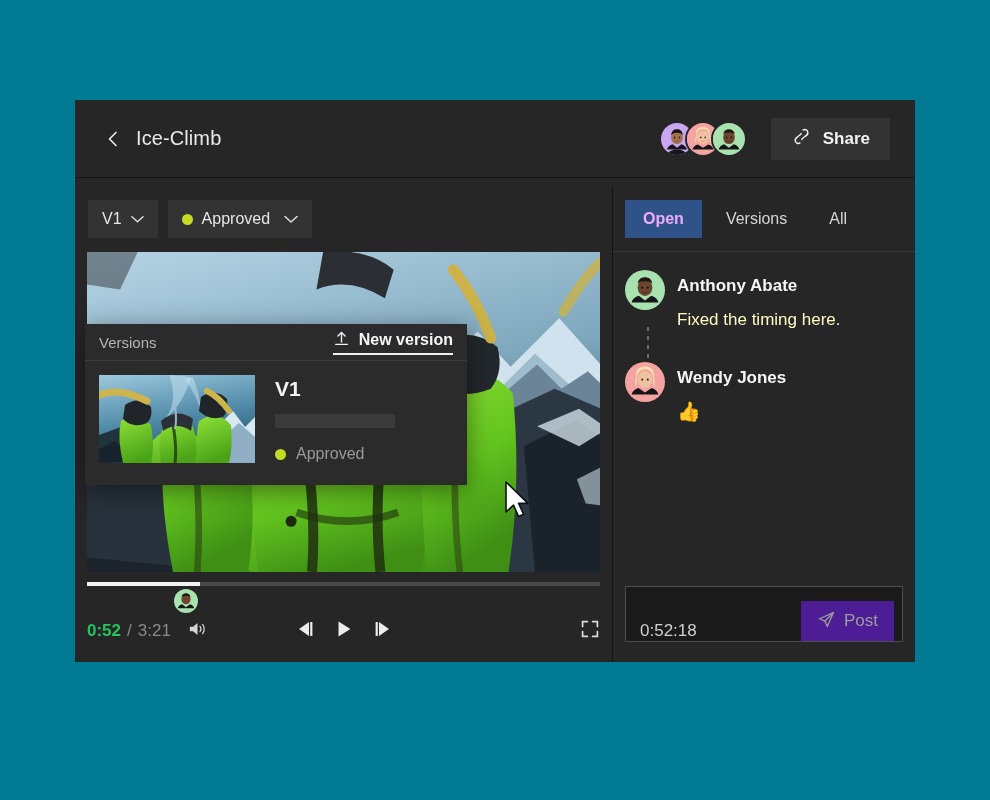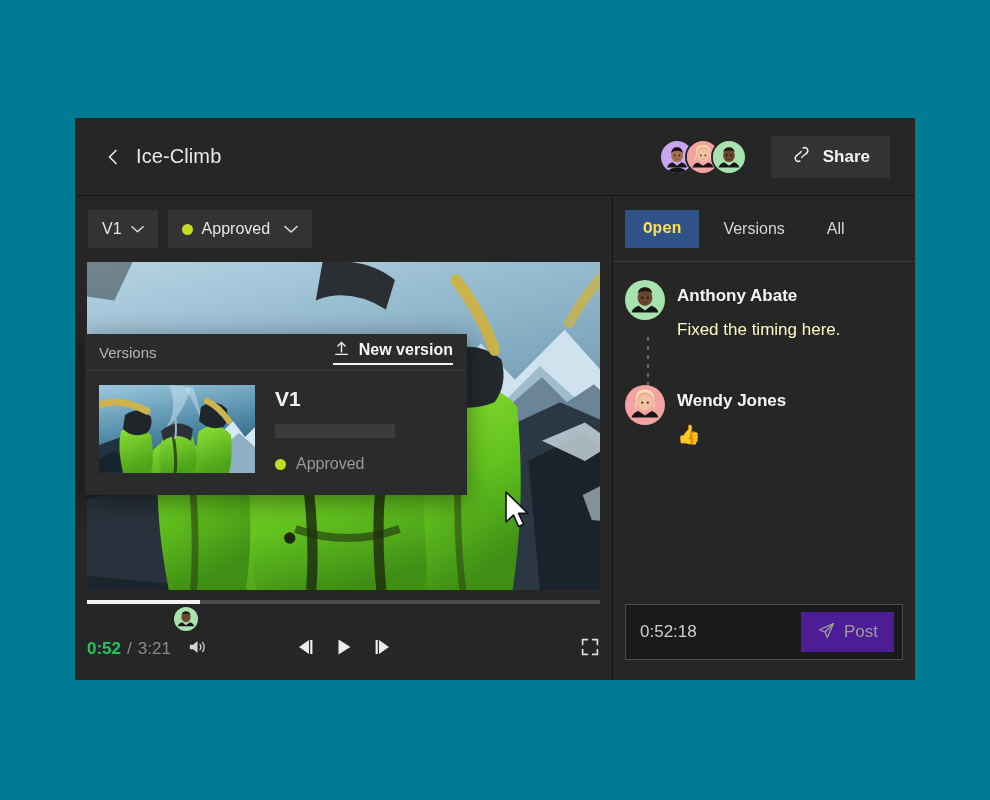--- a/index.html
+++ b/index.html
@@ -9,26 +9,27 @@
   }
   body {
     background: #007b93;
     font-family: "Liberation Sans", sans-serif;
     -webkit-font-smoothing: antialiased;
   }
 
   
   .app-window {
     position: absolute;
-    left: 75px; top: 118px;
+    left: 75px; top: 100px;
     width: 840px; height: 562px;
     background: #262626;
     display: flex;
     flex-direction: column;
     overflow: hidden;
+    gap: 8px;
   }
 
   
   .app-header {
     height: 78px;
     flex: 0 0 78px;
     background: #262626;
     display: flex;
     align-items: center;
     padding: 0 25px 0 25px;
@@ -309,23 +310,22 @@
     height: 38px;
     padding: 0 18px;
     display: flex;
     align-items: center;
     color: #d6d6d6;
     font-size: 16px;
     cursor: pointer;
   }
   .tab.active {
     background: #2f5289;
-    color: #fde047;
+    color: #f0abfc;
     font-weight: 700;
-    font-family: Liberation Mono, monospace;
   }
 
   .comment-list {
     flex: 1 1 auto;
     padding: 18px 12px 8px 12px;
     overflow: hidden;
     position: relative;
   }
   .thread-line {
     position: absolute;
@@ -355,21 +355,21 @@
     line-height: 1.25;
   }
   .comment-text.emoji { font-size: 19px; margin-top: 12px; }
 
   .composer-wrap { padding: 0 12px 20px 12px; }
   .composer {
     height: 56px;
     background: #1a1a1a;
     border: 1px solid #4d4d4d;
     display: flex;
-    align-items: center;
+    align-items: flex-end;
     padding: 0 8px 0 14px;
     margin-top: 48px;
   }
   .composer-time {
     color: #cfcfcf;
     font-size: 17px;
   }
   .post-btn {
     margin-left: auto;
     height: 40px;
@@ -715,21 +715,21 @@
               <path d="M17.8 22.2c1.1.9 3.3.9 4.4 0" stroke="#4a2e1f" stroke-width=".9" fill="none" stroke-linecap="round"></path>
               <path d="M13.8 25.8 20 30.6l6.2-4.8c3.8 1 6.4 3.4 7.2 6.6H6.6c.8-3.2 3.4-5.6 7.2-6.6z" fill="#16161a"></path>
             </svg>
           </div>
           <div class="comment-body">
             <div class="comment-author">Anthony Abate</div>
             <div class="comment-text">Fixed the timing here.</div>
           </div>
         </div>
 
-        <div class="comment" style="margin-top:45px">
+        <div class="comment" style="margin-top:32px">
           <div class="avatar">
             <svg viewBox="0 0 40 40">
               <rect width="40" height="40" fill="#f4a3a0"></rect>
               <ellipse cx="20" cy="17.6" rx="7.2" ry="8.3" fill="#efc3a2"></ellipse>
               <path d="M11.8 17.6c0-7 3.2-10.4 8.2-10.4s8.2 3.4 8.2 10.4c.6-1.6.9-4 .6-6.3C28.2 6.6 24.6 4.6 20 4.6s-8.2 2-8.8 6.7c-.3 2.3 0 4.7.6 6.3z" fill="#f3e0ac"></path>
               <path d="M12 13.6c-1.7 3-2.3 7.6-1.2 12 .8-3.8 1.3-7.6 1.2-12zM28 13.6c1.7 3 2.3 7.6 1.2 12-.8-3.8-1.3-7.6-1.2-12z" fill="#f3e0ac"></path>
               <ellipse cx="17.2" cy="17.6" rx="1" ry="1.2" fill="#3b2a20"></ellipse>
               <ellipse cx="22.8" cy="17.6" rx="1" ry="1.2" fill="#3b2a20"></ellipse>
               <path d="M18 22" stroke="#c98d78" stroke-width=".9" fill="none"></path>
               <path d="M13.4 26 20 30.6l6.6-4.6c3.6 1.1 6 3.3 6.8 6.4H6.6c.8-3.1 3.2-5.3 6.8-6.4z" fill="#16161a"></path>

